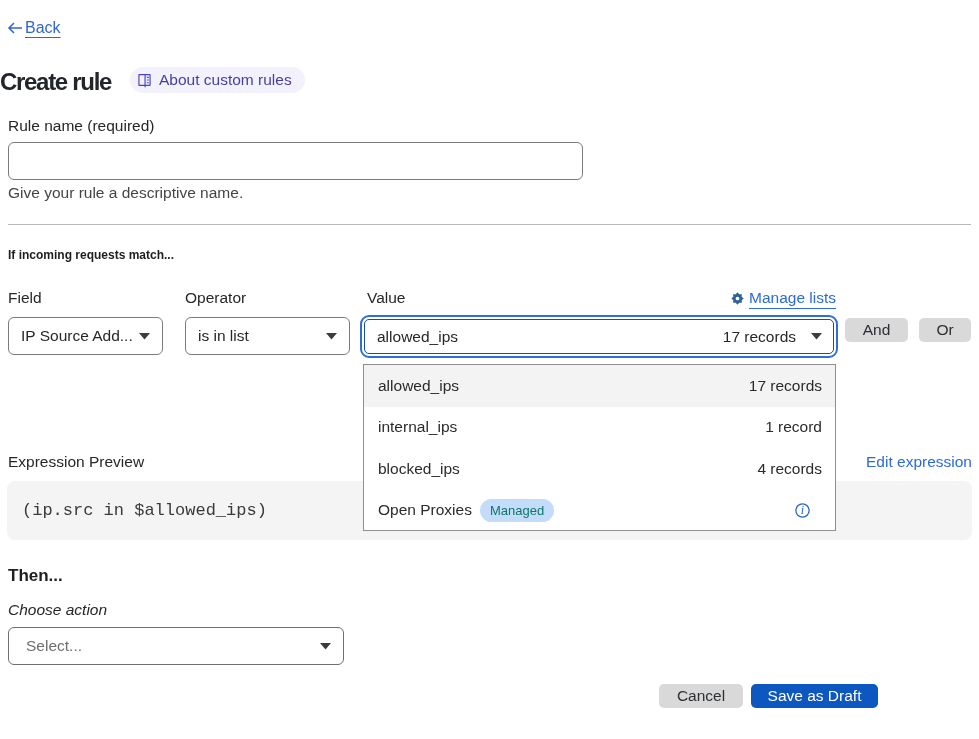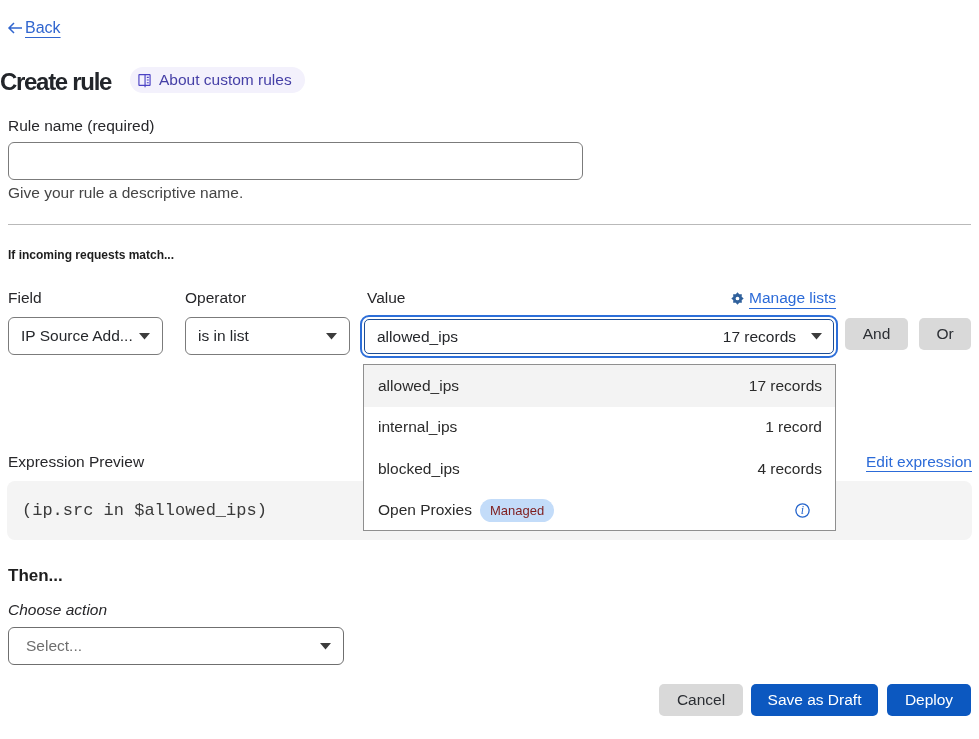--- a/index.html
+++ b/index.html
@@ -4,21 +4,21 @@
 <style>
   * { margin:0; padding:0; box-sizing:border-box; }
   html,body { width:979px; height:739px; background:#fff; }
   body { font-family:"Liberation Sans", sans-serif; color:#25272b; }
   .page { position:relative; width:979px; height:739px; overflow:hidden;border-radius:19px; }
   .abs { position:absolute; }
   .lbl { font-size:15.5px; color:#27272a; }
   .selbox { position:absolute; height:38px; border:1px solid #7b7b7b; border-radius:6px;
             background:#fff; display:flex; align-items:center; padding:0 12px; font-size:15.5px; }
   .chev { width:11px; height:7px; margin-left:auto; flex:none; }
-  .btn { position:absolute; height:32px; border-radius:5px; display:flex; align-items:center;
+  .btn { position:absolute; height:24px; border-radius:5px; display:flex; align-items:center;
          justify-content:center; font-size:15.5px; }
   .btn.grey { background:#d9d9d9; color:#2b2e33; }
   .btn.blue { background:#0c58c0; color:#fff; }
   .row { display:flex; align-items:center; height:41.5px; padding:0 13px 0 14px; font-size:15.5px; color:#2b2b2b; }
 </style>
 </head>
 <body>
 <div class="page">
 
   <div class="abs" style="left:7px; top:19px; font-size:16px; color:#3166cf; display:flex; align-items:center;">
@@ -85,21 +85,21 @@
           <polygon points="0,0 11,0 5.5,6.5" fill="#3c3c3c"></polygon>
         </svg>
     </div>
   </div>
 
   <div class="btn grey" style="left:845px; top:318px; width:63px;">And</div>
   <div class="btn grey" style="left:919px; top:318px; width:52px;">Or</div>
 
   <div class="abs lbl" style="left:8px; top:453px;">Expression Preview</div>
   <div class="abs" style="top:453px; right:7px; font-size:15.5px;">
-    <span style="color:#2c6bd8; text-decoration:underline; text-underline-offset:4px;">Edit expression</span>
+    <span style="color:#2c6bd8; text-underline-offset:4px;">Edit expression</span>
   </div>
 
   <div class="abs" style="left:7px; top:481px; width:965px; height:59px; background:#f4f4f4; border-radius:8px;"></div>
   <div class="abs" style="left:22px; top:501px; font-family:'Liberation Mono',monospace; font-size:17px; color:#3a3a3a;">(ip.src in $allowed_ips)</div>
 
   <div class="abs" style="left:8px; top:566px; font-size:17px; font-weight:bold; color:#1e1e1e;">Then...</div>
   <div class="abs lbl" style="left:8px; top:601px;font-style:italic;">Choose action</div>
   <div class="selbox" style="left:8px; top:627px; width:336px; border-color:#6f6f6f; padding:0 12px 0 17px;">
     <span style="color:#6e6e6e;">Select...</span>
     <svg class="chev" viewBox="0 0 11 7">
@@ -115,25 +115,24 @@
     <div class="row">
         <span>internal_ips</span>
         <span style="margin-left:auto;">1 record</span>
       </div>
     <div class="row">
         <span>blocked_ips</span>
         <span style="margin-left:auto;">4 records</span>
       </div>
     <div class="row">
       <span>Open Proxies</span>
-      <span style="margin-left:8px; background:#c3dcf9; color:#7f1d1d; font-size:13px; border-radius:12px; padding:4px 10px;">Managed</span>
+      <span style="margin-left:8px; background:#c3dcf9; color:#0f766e; font-size:13px; border-radius:12px; padding:4px 10px;">Managed</span>
       <svg width="15" height="15" viewBox="0 0 15 15" style="margin-left:auto; margin-right:12px;">
         <circle cx="7.5" cy="7.5" r="6.6" stroke="#2565cc" stroke-width="1.3" fill="none"></circle>
         <text x="7.5" y="11.2" text-anchor="middle" font-family="Liberation Serif" font-style="italic" font-size="12" fill="#2565cc">i</text>
       </svg>
     </div>
   </div>
 
   <div class="btn grey" style="left:659px; top:684px; width:84px;">Cancel</div>
   <div class="btn blue" style="left:751px; top:684px; width:127px;">Save as Draft</div>
-  <div class="btn blue" style="left:887px; top:684px; width:84px;">Deploy</div>
 
 </div>
 
 </body></html>

